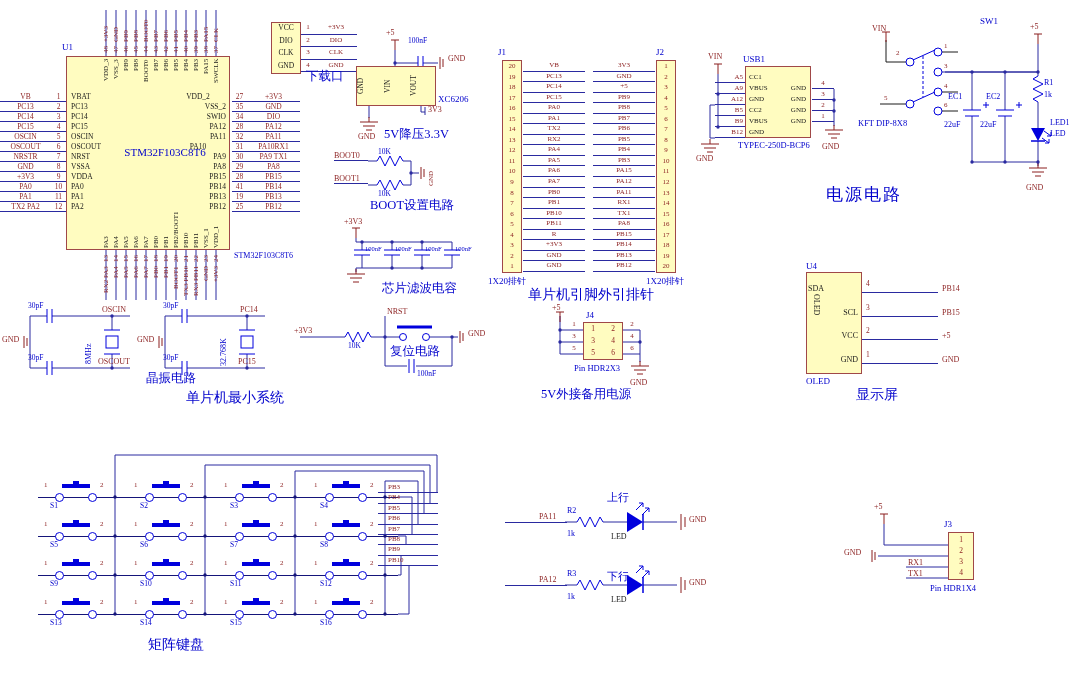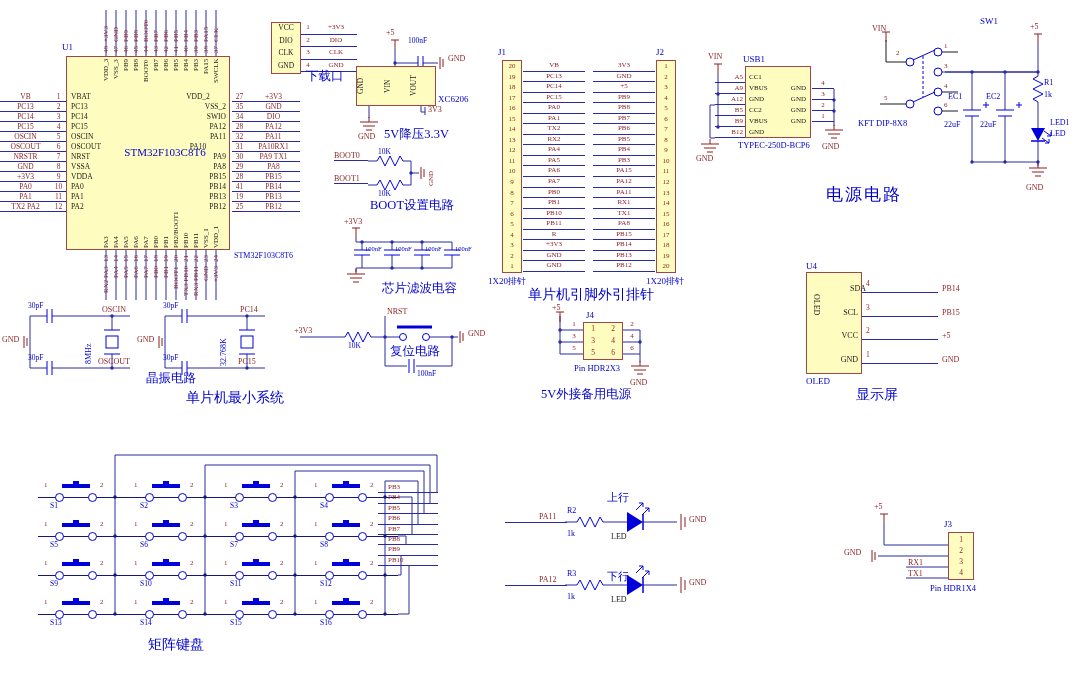--- a/index.html
+++ b/index.html
@@ -763,21 +763,21 @@
   <span class="abs" style="left:826px;top:183px;color:#0000cc;font-size:17px;letter-spacing:2px">电源电路</span>
 </div>
 
 <div>
   <span class="abs bl t9" style="left:806px;top:261px">U4</span>
   <div class="abs box" style="left:806px;top:272px;width:56px;height:102px"></div>
   <span class="abs blk t8" style="left:812px;top:294px;writing-mode:vertical-rl">OLED</span>
   <div class="abs" style="left:808px;top:276px;width:180px">
 
   <div style="position:relative;height:23.5px">
-      <span class="abs blk t8" style="left:8px;top:8px;width:50px;text-align:right">SDA</span>
+      <span class="abs blk t8" style="left:0;top:8px;width:50px;">SDA</span>
       <span class="abs net t75" style="left:58px;top:3px">4</span>
       <i class="abs" style="left:54px;top:16px;width:76px;border-top:1px solid #2a2aa0"></i>
       <span class="abs net t8" style="left:134px;top:8px">PB14</span>
     </div>
       <div style="position:relative;height:23.5px">
       <span class="abs blk t8" style="left:0;top:8px;width:50px;text-align:right">SCL</span>
       <span class="abs net t75" style="left:58px;top:3px">3</span>
       <i class="abs" style="left:54px;top:16px;width:76px;border-top:1px solid #2a2aa0"></i>
       <span class="abs net t8" style="left:134px;top:8px">PB15</span>
     </div>

